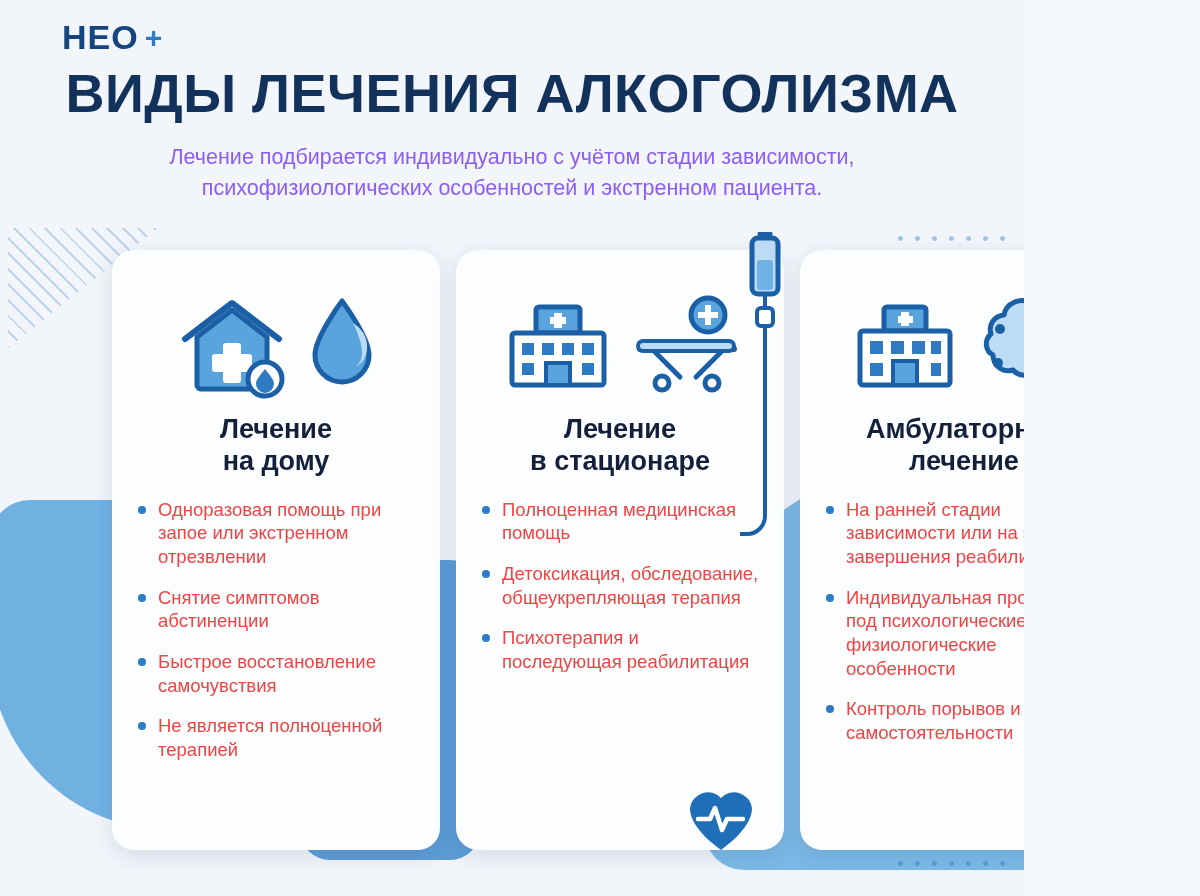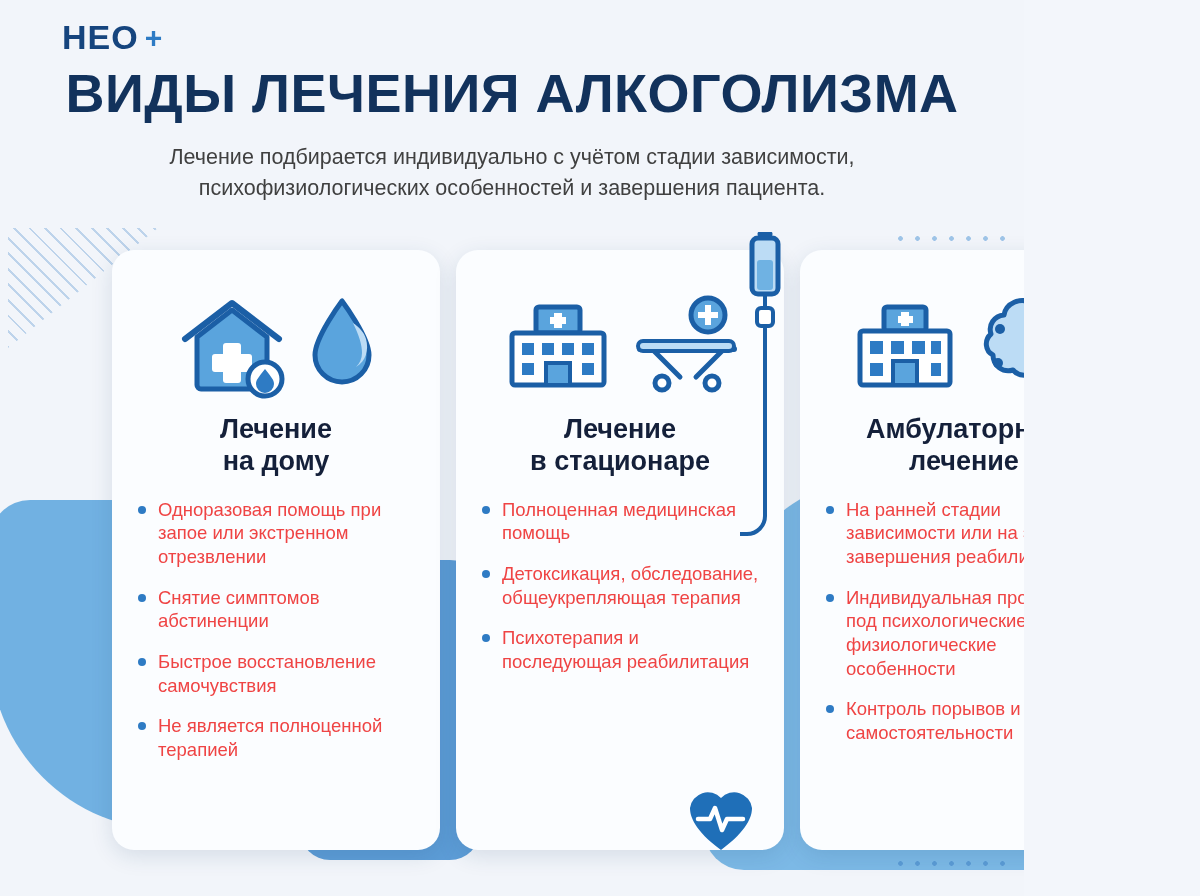--- a/index.html
+++ b/index.html
@@ -66,21 +66,21 @@
     position: absolute; left: 0; right: 0; top: 62px;
     text-align: center;
     font-size: 54px; font-weight: 700;
     letter-spacing: .5px;
     color: #12325c;
   }
   .subtitle {
     position: absolute; left: 60px; right: 60px; top: 142px;
     text-align: center;
     font-size: 21.5px; line-height: 1.45;
-    color: #404040;
+    color: #8b5cf6;
   }
   .subtitle span { display: block; }
 
   
   .cards {
     position: absolute; left: 0; top: 250px; width: 1200px;
     display: flex; justify-content: center; gap: 16px; padding-left: 40px;
   }
   .card {
     width: 328px; min-height: 600px;
@@ -142,21 +142,21 @@
   <div class="dots dots-br"></div>
 
   <div class="logo">
     <span class="logo-text">НЕО</span>
     <span class="logo-plus">+</span>
   </div>
 
   <h1 class="title">ВИДЫ ЛЕЧЕНИЯ АЛКОГОЛИЗМА</h1>
   <div class="subtitle">
     <span>Лечение подбирается индивидуально с учётом стадии зависимости,</span>
-    <span>психофизиологических особенностей и завершения пациента.</span>
+    <span>психофизиологических особенностей и экстренном пациента.</span>
   </div>
 
   <div class="cards">
 
     <div class="card">
       <div class="card-icons">
         <span>
           <svg width="118" height="112" viewBox="0 0 118 112">
             <path d="M12 52 L59 16 L106 52" fill="none" stroke="#1b5fa6" stroke-width="6" stroke-linecap="round" stroke-linejoin="round"></path>
             <path d="M24 50 v48 a4 4 0 0 0 4 4 h62 a4 4 0 0 0 4-4 v-48 l-35-27z" fill="#5aa4dd" stroke="#1b5fa6" stroke-width="5" stroke-linejoin="round"></path>

